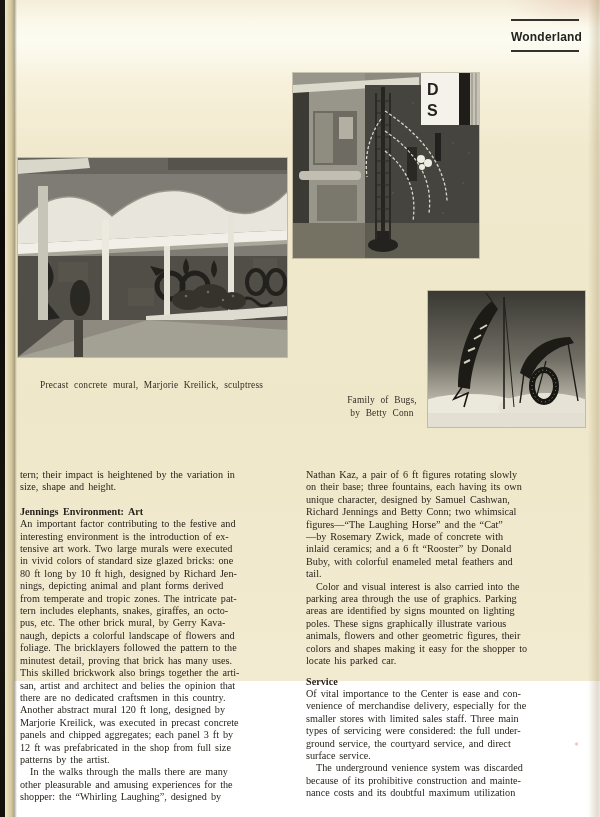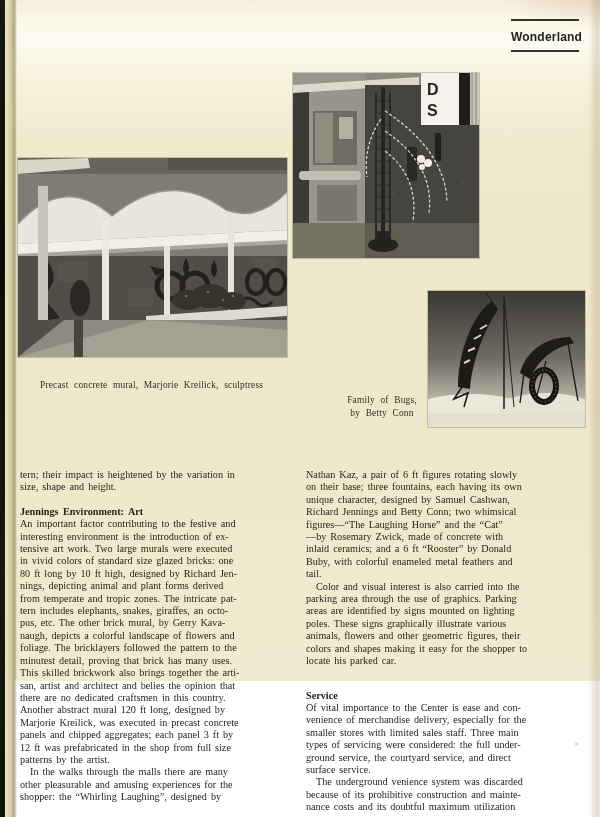--- a/index.html
+++ b/index.html
@@ -25,21 +25,21 @@
   .caption{position:absolute;font-size:9.4px;color:#332e26;word-spacing:3px;letter-spacing:.2px;}
   .caption.twoline{white-space:pre-line;text-align:center;line-height:13px;}
 
   
   .col{position:absolute;top:469px;font-size:10.2px;line-height:12.4px;color:#28241d;word-spacing:1.4px;font-family:Liberation Serif, serif;}
   .col-left{left:20px;width:268px;}
   .col-right{left:306px;width:278px;}
   .para{white-space:pre-line;margin:0;}
   .para.indent{text-indent:10px;}
   .subhead{font-weight:bold;font-size:10.2px;line-height:12.4px;margin:12px 0 0 0;color:#221e18;word-spacing:2px;}
-  .subhead.tight{margin-top:22px;}
+  .subhead.tight{margin-top:8px;}
 
   .speck{position:absolute;left:574px;top:742px;width:5px;height:4px;border-radius:50%;
          background:radial-gradient(circle,rgba(195,115,95,.55),rgba(195,115,95,0) 75%);}
 </style>
 </head>
 <body>
 
 <div id="page">
   <div class="bind-dark"></div>
   <div class="bind-light"></div>

